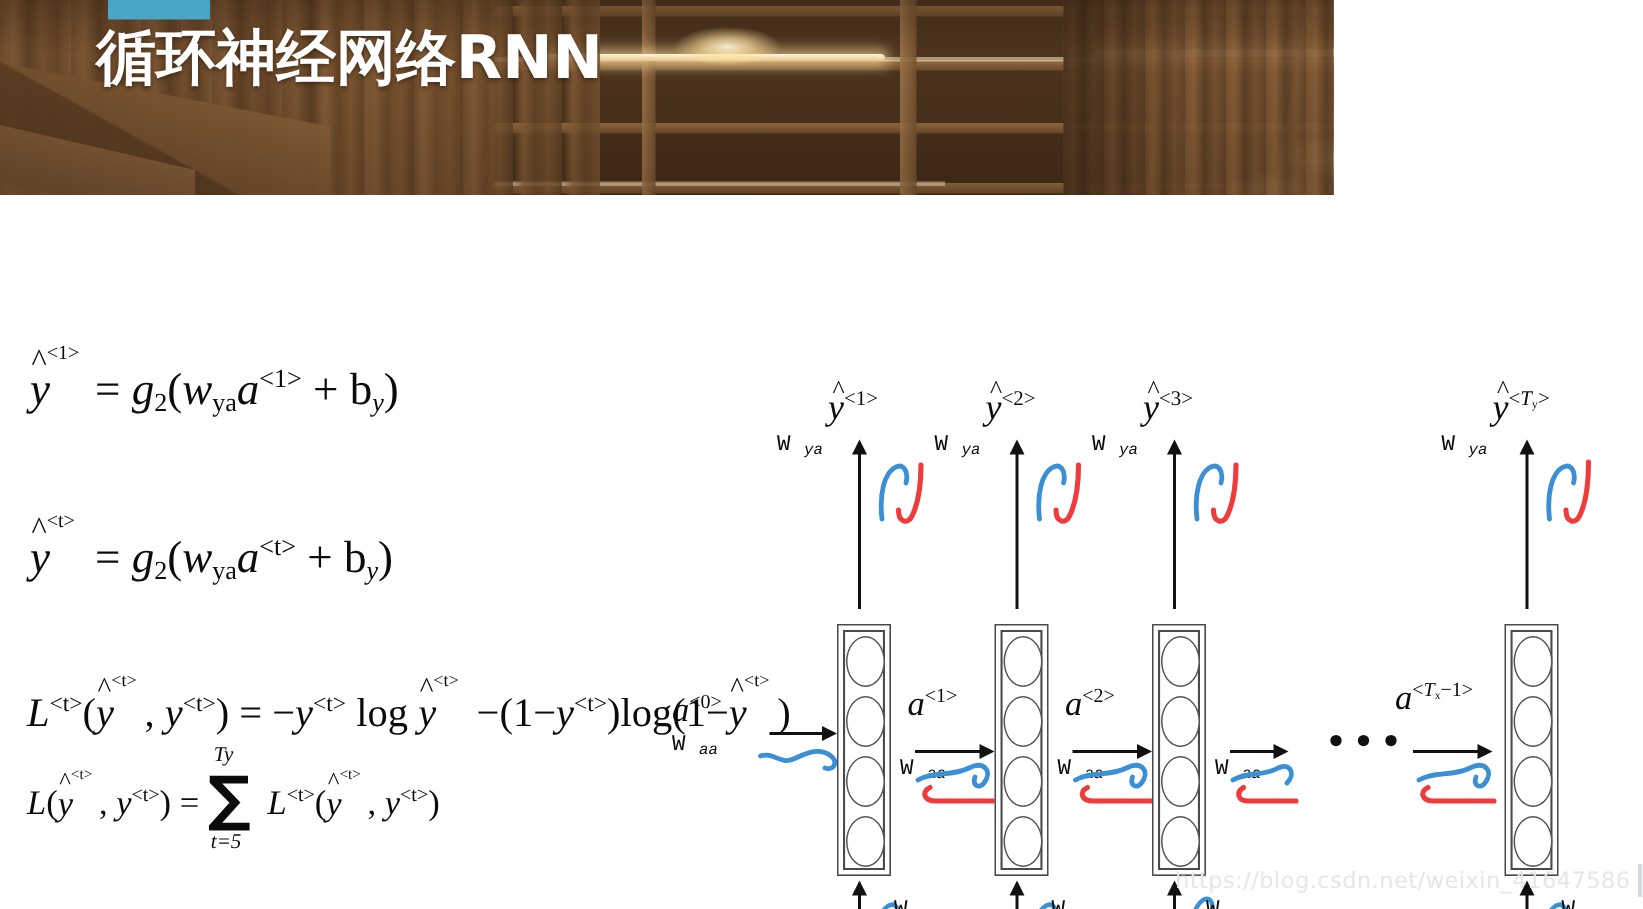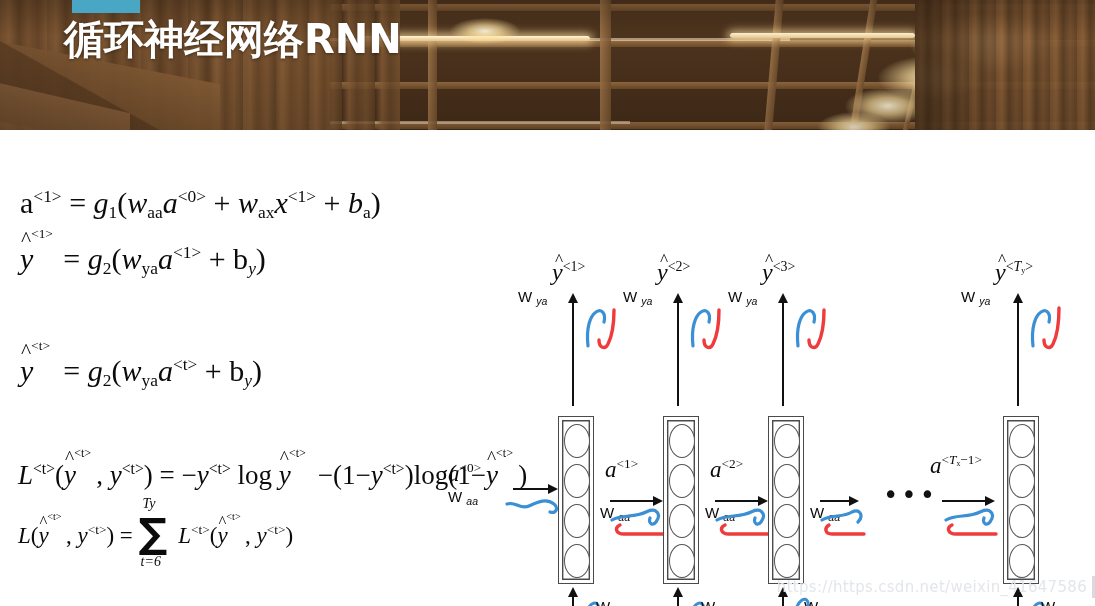--- a/index.html
+++ b/index.html
@@ -3,21 +3,21 @@
 <meta charset="utf-8">
 <style>
   html,body{margin:0;padding:0;}
   body{
     width:1095px;height:606px;background:#fff;overflow:hidden;
     font-family:"Liberation Serif", serif;position:relative;
   }
   .slide{position:absolute;inset:0;width:1095px;height:606px;background:#fff;}
 
   
-  .header{position:absolute;left:0;top:0;width:1095px;height:130px;overflow:hidden;background:#4a3221;}
+  .header{position:absolute;left:0;top:0;width:889px;height:130px;overflow:hidden;background:#4a3221;}
   .hdr-photo{position:absolute;inset:0;}
   .hdr-base2{position:absolute;inset:0;
     background:linear-gradient(180deg,#7d5633 0%,#6d4a2b 40%,#5a3e24 72%,#4a321d 100%);}
   
   .planks{position:absolute;left:0;top:0;width:330px;height:130px;
     background:repeating-linear-gradient(90deg,
       #6d4a2a 0px,#7d5734 9px,#5d3f23 19px,#744f2e 28px,#654327 38px,#7a5532 47px);
     opacity:.97;}
   .planks2{position:absolute;left:210px;top:0;width:190px;height:130px;
     background:repeating-linear-gradient(90deg,
@@ -76,21 +76,21 @@
   .sumsign{position:absolute;left:0;top:-13px;font-size:40px;font-family:"DejaVu Sans", sans-serif;font-weight:700;line-height:1;}
   .sumtop{position:absolute;left:4px;top:-30px;font-size:14px;font-style:italic;}
   .sumbot{position:absolute;left:2px;top:28px;font-size:14px;font-style:italic;}
 
   
   .diagram{position:absolute;left:420px;top:130px;width:675px;height:445px;}
   .cellbox{position:absolute;width:34px;height:166px;border:1.6px solid #4a4a4a;background:#fff;
     box-shadow:inset 0 0 0 3px #fff, inset 0 0 0 4.4px #4a4a4a;}
   .neuron{position:absolute;left:5px;width:24px;height:32px;border:1.7px solid #555;border-radius:50%;background:#fff;}
   .lbl{position:absolute;font-family:"Liberation Serif", serif;color:#0b0b0b;white-space:nowrap;}
-  .wlbl{position:absolute;font-family:Liberation Sans, sans-serif;font-size:15px;color:#0b0b0b;white-space:nowrap;}
+  .wlbl{position:absolute;font-family:Liberation Mono, monospace;font-size:15px;color:#0b0b0b;white-space:nowrap;}
   .wlbl sub{font-style:italic;font-size:.7em;}
 
   .arrU{position:absolute;width:2.4px;background:#111;}
   .arrU::after{content:"";position:absolute;left:-4.3px;top:-9px;border-left:5.5px solid transparent;
     border-right:5.5px solid transparent;border-bottom:10px solid #111;}
   .arrR{position:absolute;height:2.4px;background:#111;}
   .arrR::after{content:"";position:absolute;right:-9px;top:-4.3px;border-top:5.5px solid transparent;
     border-bottom:5.5px solid transparent;border-left:10px solid #111;}
   .dots{position:absolute;font-size:26px;letter-spacing:3px;color:#111;font-family:"DejaVu Sans",sans-serif;line-height:1;}
 
@@ -138,24 +138,20 @@
       <div class="hdr-vig"></div>
     </div>
 
     <div class="accent-bar"></div>
     <div class="slide-title">循环神经网络RNN</div>
   </div>
 
   <div class="body-area">
 
 
-    <div class="mth big" style="left:20px;top:56px;">
-      a<sup class="ang">&lt;1&gt;</sup>&nbsp;=&nbsp;<i>g</i><sub>1</sub>(<i>w<sub>aa</sub></i><i>a</i><sup class="ang">&lt;0&gt;</sup>
-      + <i>w<sub>ax</sub></i><i>x</i><sup class="ang">&lt;1&gt;</sup> + <i>b<sub>a</sub></i>)
-    </div>
 
     <div class="mth big" style="left:20px;top:112px;">
       <span class="hatwrap"><span class="hat">^<sup class="ang" style="font-size:.62em">&lt;1&gt;</sup></span><i>y</i></span>
       &nbsp;&nbsp;&nbsp;=&nbsp;<i>g</i><sub>2</sub>(<i>w<sub>ya</sub></i><i>a</i><sup class="ang">&lt;1&gt;</sup> + b<sub><i>y</i></sub>)
     </div>
 
 
     <div class="mth big" style="left:20px;top:224px;">
       <span class="hatwrap"><span class="hat">^<sup class="ang" style="font-size:.62em">&lt;t&gt;</sup></span><i>y</i></span>
       &nbsp;&nbsp;&nbsp;=&nbsp;<i>g</i><sub>2</sub>(<i>w<sub>ya</sub></i><i>a</i><sup class="ang">&lt;t&gt;</sup> + b<sub><i>y</i></sub>)
@@ -163,21 +159,21 @@
 
 
     <div class="mth" style="left:18px;top:330px;font-size:27px;">
       <i>L</i><sup class="ang">&lt;t&gt;</sup>(<span class="hatwrap"><span class="hat">^<sup class="ang" style="font-size:.62em">&lt;t&gt;</sup></span><i>y</i></span>&nbsp;&nbsp;&nbsp;,&nbsp;<i>y</i><sup class="ang">&lt;t&gt;</sup>)
       = −<i>y</i><sup class="ang">&lt;t&gt;</sup> log <span class="hatwrap"><span class="hat">^<sup class="ang" style="font-size:.62em">&lt;t&gt;</sup></span><i>y</i></span>&nbsp;&nbsp;&nbsp;
       −(1−<i>y</i><sup class="ang">&lt;t&gt;</sup>)log(1−<span class="hatwrap"><span class="hat">^<sup class="ang" style="font-size:.62em">&lt;t&gt;</sup></span><i>y</i></span>&nbsp;&nbsp;&nbsp;)
     </div>
 
     <div class="mth" style="left:18px;top:392px;font-size:23px;">
       <i>L</i>(<span class="hatwrap"><span class="hat">^<sup class="ang" style="font-size:.62em">&lt;t&gt;</sup></span><i>y</i></span>&nbsp;&nbsp;&nbsp;,&nbsp;<i>y</i><sup class="ang">&lt;t&gt;</sup>)
-      =&nbsp;<span class="sumblk"><span class="sumtop">Ty</span><span class="sumsign">∑</span><span class="sumbot">t=6</span></span>
+      =&nbsp;<span class="sumblk"><span class="sumtop">Ty</span><span class="sumsign">∑</span><span class="sumbot">t=5</span></span>
       <i>L</i><sup class="ang">&lt;t&gt;</sup>(<span class="hatwrap"><span class="hat">^<sup class="ang" style="font-size:.62em">&lt;t&gt;</sup></span><i>y</i></span>&nbsp;&nbsp;&nbsp;,&nbsp;<i>y</i><sup class="ang">&lt;t&gt;</sup>)
     </div>
 
     <div class="diagram">
 
       <div class="lbl" style="left:28px;top:200px;font-size:23px;">
         <i>a</i><sup class="ang">&lt;0&gt;</sup>
       </div>
       <div class="wlbl" style="left:28px;top:228px;">W&nbsp;<sub>aa</sub></div>
       <div class="arrR" style="left:93px;top:228px;width:36px;"></div>
@@ -302,16 +298,16 @@
         <path d="M36,18 C36,32 34,46 30,54 C27,60 21,58 21,50" fill="none" stroke="#ef3b3b" stroke-width="3.4" stroke-linecap="round"></path>
       </svg>
       <div class="arrU" style="left:597px;top:336px;height:42px;"></div>
       <svg class="ann" style="left:603px;top:332px;" width="34" height="44">
         <path d="M6,42 C4,28 8,16 14,12 C19,9 22,14 20,20" fill="none" stroke="#3b8fd4" stroke-width="3" stroke-linecap="round"></path>
       </svg>
       <div class="wlbl" style="left:621px;top:338px;">W&nbsp;<sub>ax</sub></div>
 
     </div>
 
-    <div class="watermark">https://https.csdn.net/weixin_41647586</div>
+    <div class="watermark">https://blog.csdn.net/weixin_41647586</div>
     <div class="wm-caret"></div>
   </div>
 </div>
 
 </body></html>

